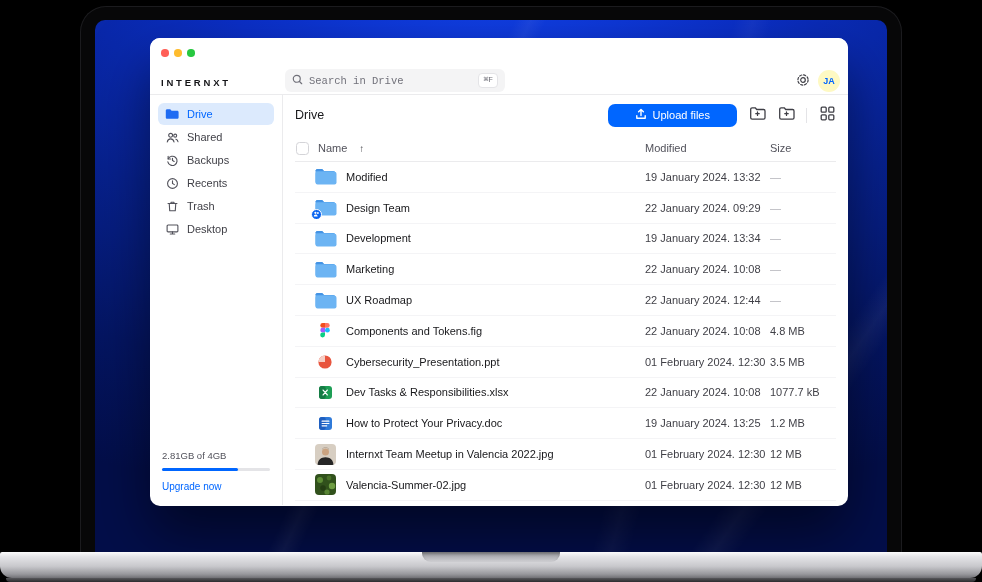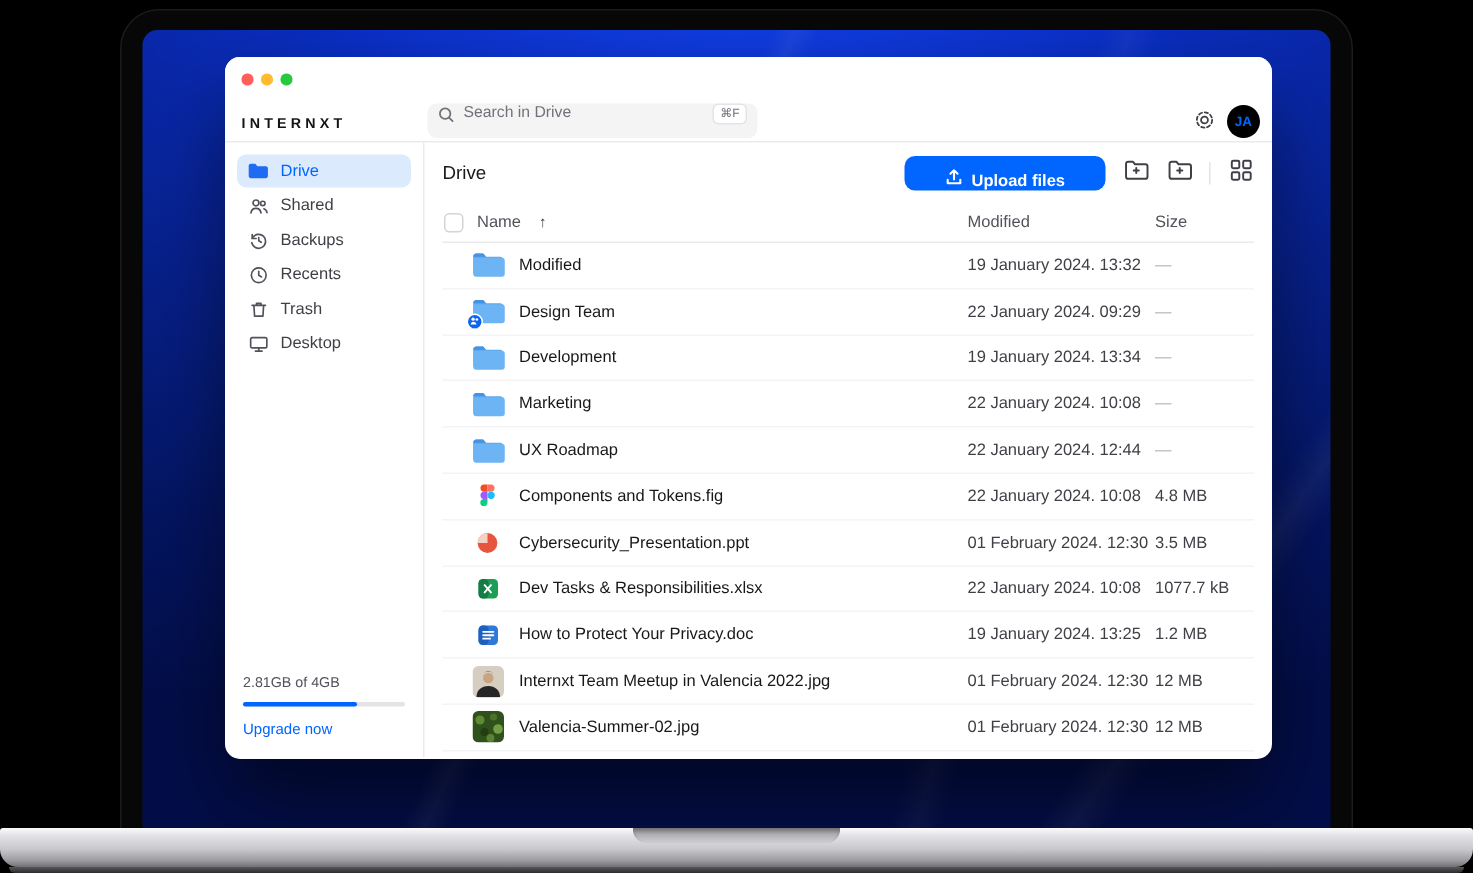--- a/index.html
+++ b/index.html
@@ -30,49 +30,49 @@
   
   .window { position:absolute; left:55px; top:18px; width:698px; height:468px; background:#fff;
             border-radius:10px; overflow:hidden; box-shadow:0 28px 55px rgba(0,0,0,.5); }
   .app-header { position:relative; height:57px; border-bottom:1px solid #ebebed; background:#fff; }
   .dots { position:absolute; left:11px; top:11px; display:flex; gap:5.5px; }
   .dot { width:7.5px; height:7.5px; border-radius:50%; border:none; padding:0; }
   .dot.r { background:#ff5f57; } .dot.y { background:#febc2e; } .dot.g { background:#28c840; }
   .logo { position:absolute; left:11px; top:39px; font-size:9.5px; font-weight:700;
           letter-spacing:2.8px; color:#141417; }
   .search { position:absolute; left:135px; top:31px; width:220px; height:23px; background:#f4f4f5;
-            border-radius:6px; display:flex; align-items:flex-start; gap:6px; padding:0 7px; cursor:text; }
+            border-radius:6px; display:flex; align-items:center; gap:6px; padding:0 7px; cursor:text;font-family:Liberation Mono, monospace; }
   .search .ph { font-size:10.5px; color:#71717a; }
   .kbd { margin-left:auto; background:#fff; border:1px solid #e4e4e7; border-radius:4px;
          font-size:8px; color:#71717a; padding:1px 4px; line-height:1.3; }
   .gearbtn { position:absolute; left:644px; top:34px; width:18px; height:18px; background:none;
              border:none; padding:0; display:flex; align-items:center; justify-content:center; }
   .avatar { position:absolute; left:668px; top:32px; width:22px; height:22px; border-radius:50%;
-            background:#000000; color:#0066ff; font-size:9px; font-weight:700;
+            background:#fef9c3; color:#0066ff; font-size:9px; font-weight:700;
             display:flex; align-items:center; justify-content:center; cursor:pointer; }
 
   .app-body { display:flex; height:410px; }
   aside { width:133px; border-right:1px solid #ebebed; position:relative; padding-top:7px; flex:none; }
   .nav-item { height:22px; margin:1px 8px; padding:0 7px; border-radius:6px; display:flex;
               align-items:center; gap:8px; font-size:11px; color:#3f3f46; cursor:pointer; }
   .nav-item .nicon { width:14px; height:14px; display:flex; align-items:center; justify-content:center; flex:none; }
   .nav-item.active { background:#dceafd; color:#0066ff; font-weight:500; }
   .storage { position:absolute; left:12px; right:12px; bottom:11px; }
   .storage-usage { font-size:9.5px; color:#52525b; }
   .storage-bar { margin-top:7px; height:3px; border-radius:2px; background:#e4e4e7; }
   .storage-fill { height:100%; border-radius:2px; background:#0066ff; }
   .upgrade { display:inline-block; margin-top:10px; font-size:10px; color:#0066ff;
              font-weight:500; text-decoration:none; }
 
   main { flex:1; padding:0 12px; position:relative; }
   .toolbar { height:40px; display:flex; align-items:center; justify-content:space-between; }
   .title { font-size:12.5px; color:#18181b; font-weight:500; }
   .toolbar-right { display:flex; align-items:center; gap:11px; }
   .upload-btn { height:23px; background:#0066ff; border:none; border-radius:7px; color:#fff;
-                font-size:11px; font-weight:700; display:flex; align-items:flex-end; gap:6px;
+                font-size:11px; font-weight:400; display:flex; align-items:center; gap:6px;
                 padding:0 27px; cursor:pointer; }
   .icon-btn { background:none; border:none; padding:0; width:18px; height:16px; display:flex;
               align-items:center; justify-content:center; cursor:pointer; }
   .vdiv { width:1px; height:15px; background:#e4e4e7; }
 
   .thead { height:27px; display:grid; grid-template-columns:350px 125px 1fr; align-items:center;
            border-bottom:1px solid #ebebed; font-size:11px; color:#52525b; }
   .thead-name { display:flex; align-items:center; gap:9px; padding-left:1px; }
   .checkbox { width:13px; height:13px; border:1.5px solid #d4d4d8; border-radius:3.5px;
               background:#fff; flex:none; cursor:pointer; }

